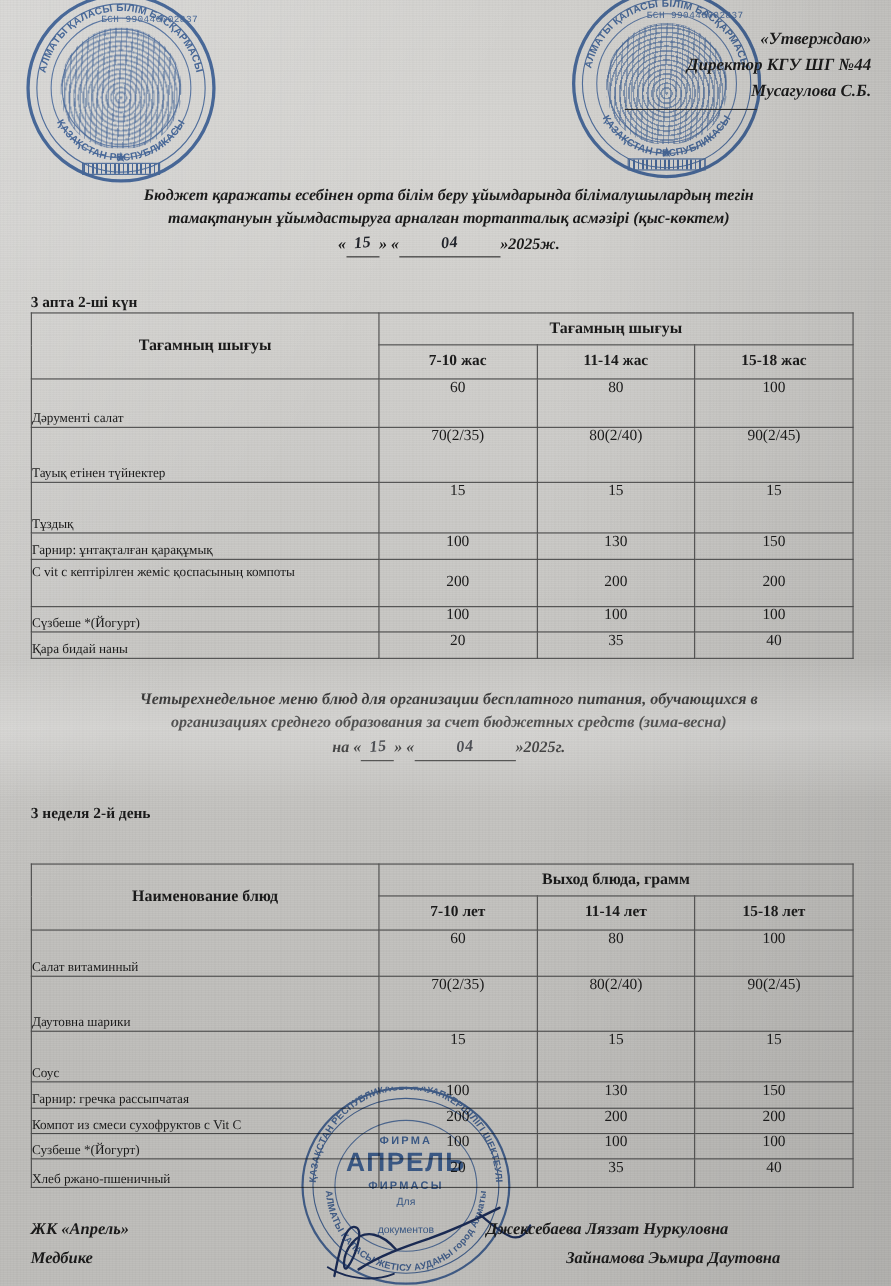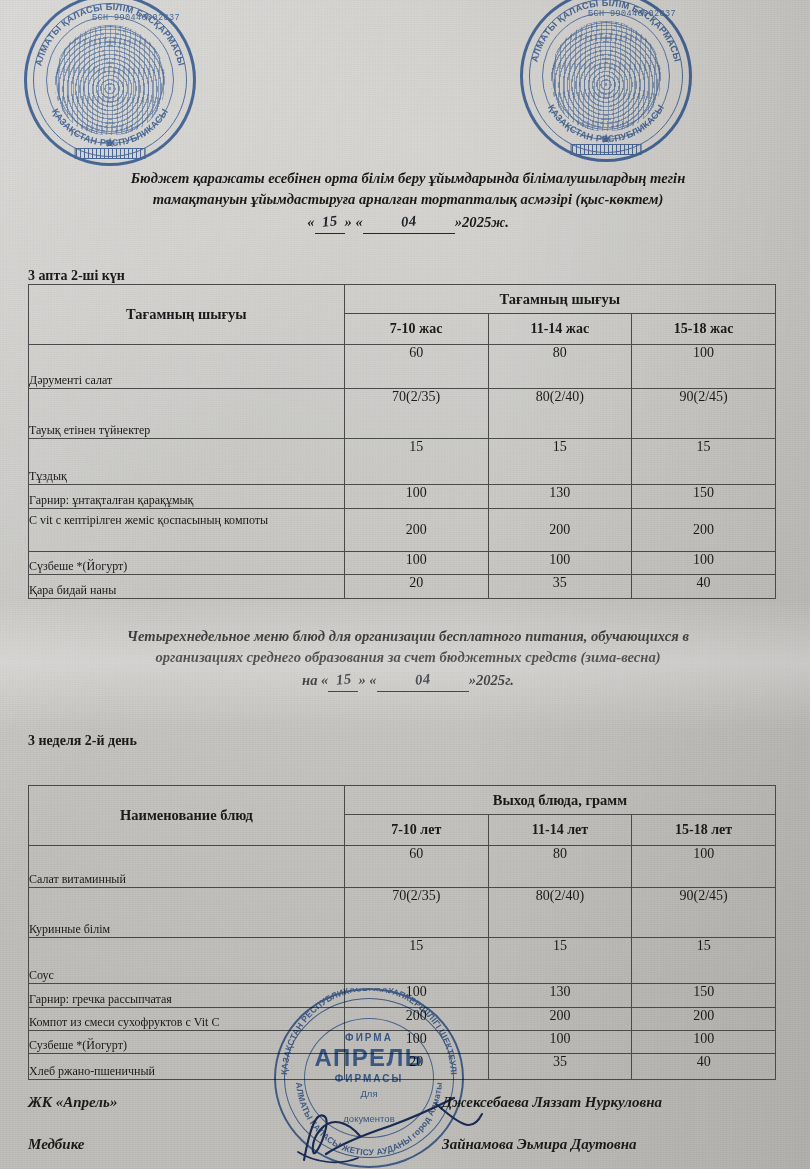--- a/index.html
+++ b/index.html
@@ -225,20 +225,26 @@
       <text><textPath href="#arcTopR" startOffset="50%" text-anchor="middle">АЛМАТЫ ҚАЛАСЫ БІЛІМ БАСҚАРМАСЫ</textPath></text>
       <text><textPath href="#arcBotR" startOffset="50%" text-anchor="middle">ҚАЗАҚСТАН РЕСПУБЛИКАСЫ</textPath></text>
     </svg>
     <div class="bin">БСН 990440002837</div>
     <div class="emblem"></div>
     <div class="star">★</div>
     <div class="bar"></div>
   </div>
 
 
+  <div class="approve" id="approve-right">
+    <span class="l1">«Утверждаю»</span>
+    <span class="l1">Директор КГУ ШГ №44</span>
+    <span class="l1">Мусагулова С.Б.</span>
+    <span class="sigline"></span>
+  </div>
 
   <div class="doctitle" id="title-kk" style="top:168px;">
     <span>Бюджет қаражаты есебінен орта білім беру ұйымдарында білімалушылардың тегін</span><br>
     <span>тамақтануын ұйымдастыруға арналған тортапталық асмәзірі (қыс-көктем)</span>
     <span class="dateline">
       <span>«</span><span class="blank short"><span class="hand">15</span></span><span>» «</span><span class="blank long"><span class="hand">04</span></span><span>»2025ж.</span>
     </span>
   </div>
 
   <div class="daylabel" style="top:268px;">3 апта 2-ші күн</div>
@@ -324,21 +330,21 @@
       </tr>
     </thead>
     <tbody>
       <tr style="height:42px;">
         <td class="dish">Салат витаминный</td>
         <td class="val">60</td>
         <td class="val">80</td>
         <td class="val">100</td>
       </tr>
       <tr style="height:50px;">
-        <td class="dish">Куринные білім</td>
+        <td class="dish">Даутовна шарики</td>
         <td class="val">70(2/35)</td>
         <td class="val">80(2/40)</td>
         <td class="val">90(2/45)</td>
       </tr>
       <tr style="height:46px;">
         <td class="dish">Соус</td>
         <td class="val">15</td>
         <td class="val">15</td>
         <td class="val">15</td>
       </tr>
@@ -399,19 +405,19 @@
     </svg>
   </div>
 
   <div class="footer">
     <div class="row">
       <span class="org">ЖК «Апрель»</span>
       <span class="person" style="width:340px;text-align:left;">Джексебаева Ляззат Нуркуловна</span>
     </div>
     <div class="row">
       <span class="role">Медбике</span>
-      <span class="person" style="width:340px;text-align:left;margin-top:16px;">Зайнамова Эьмира Даутовна</span>
+      <span class="person" style="width:340px;text-align:center;">Зайнамова Эьмира Даутовна</span>
     </div>
   </div>
 
 </div>
 
 <div class="sheen"></div>
 
 </body></html>

